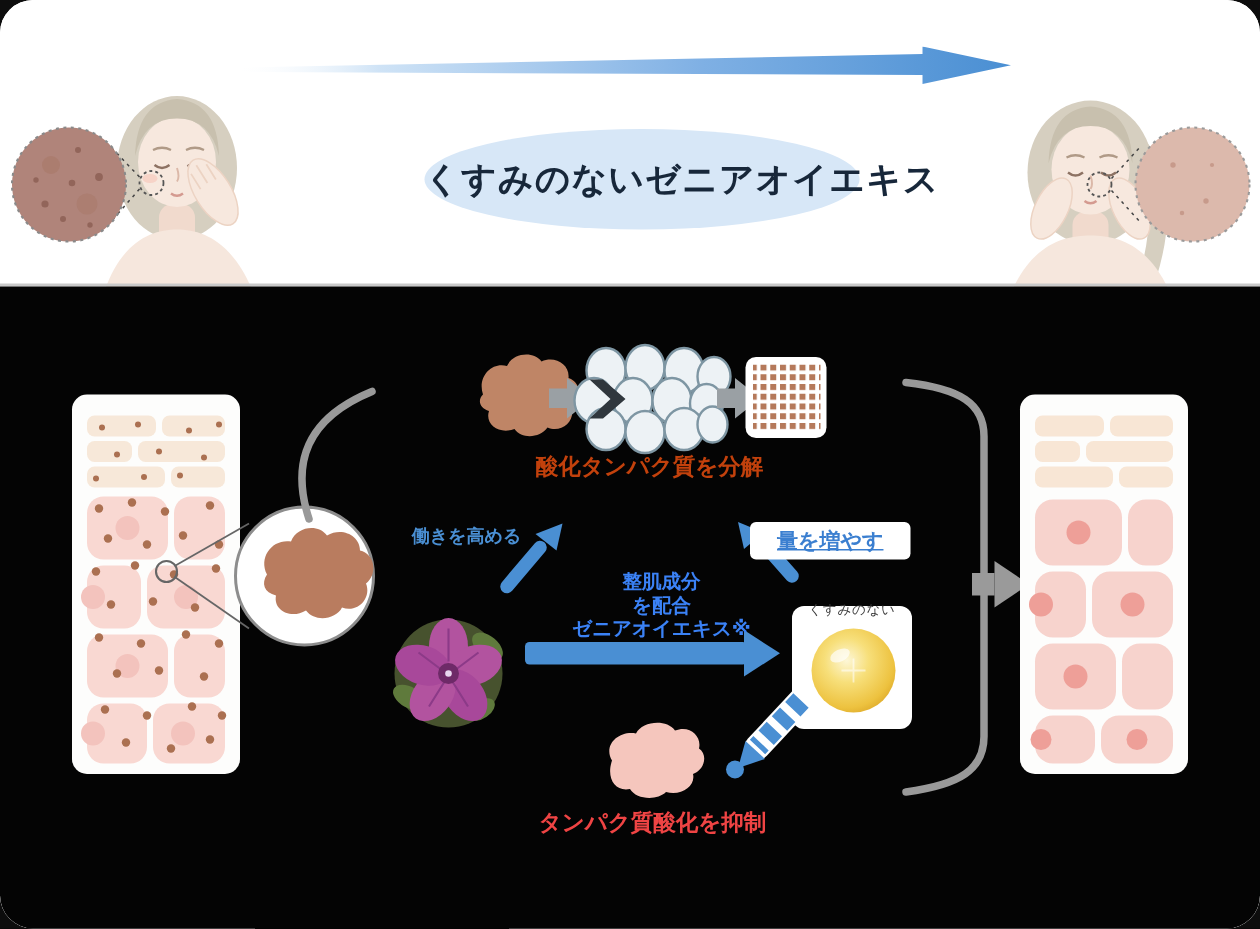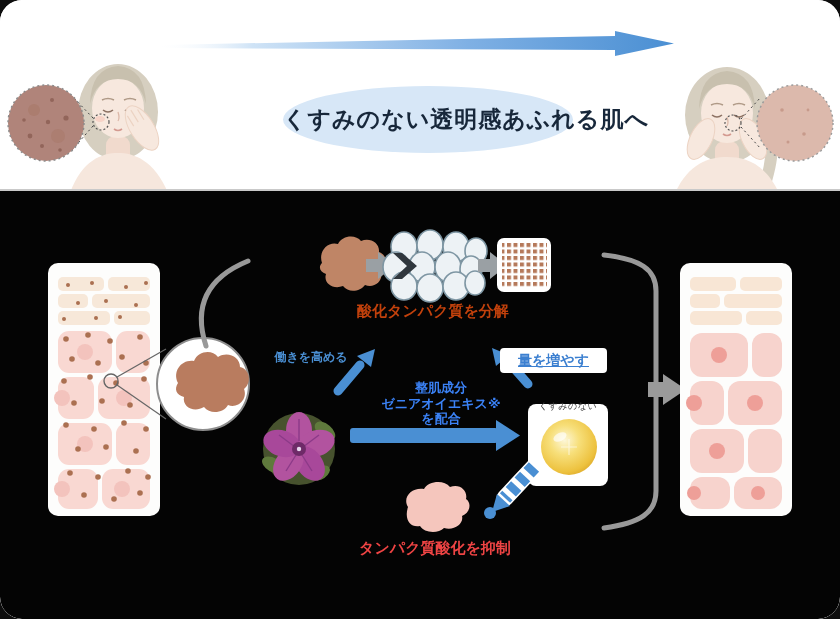--- a/index.html
+++ b/index.html
@@ -76,21 +76,21 @@
         <circle cx="66" cy="70" r="2.6" fill="#92655a"></circle>
         <circle cx="42" cy="98" r="2" fill="#92655a"></circle>
         <circle cx="24" cy="72" r="1.8" fill="#92655a"></circle>
         <circle cx="48" cy="74" r="2.2" fill="#92655a"></circle>
         <circle cx="60" cy="102" r="1.8" fill="#92655a"></circle>
       </g>
     </svg>
 
     <div id="headline-bubble">
       <div>くすみのない</div>
-      <div>透明感あふれる肌へ</div>
+      <div>ゼニアオイエキス</div>
     </div>
 
     <svg class="abs" style="left:630px;top:48px;" width="210" height="145" viewBox="0 0 210 145">
       <g transform="translate(41,11)">
         <ellipse cx="56" cy="56" rx="42" ry="48" fill="#d6cfc0"></ellipse>
         <path d="M92,34 C112,56 110,94 100,126 L88,126 C98,94 98,60 82,38 Z" fill="#d6cfc0"></path>
         <rect x="44" y="82" width="24" height="28" rx="9" fill="#f1dacd"></rect>
         <path d="M4,134 C18,104 38,98 56,98 C74,98 94,104 108,134 Z" fill="#f6e7dd"></path>
         <ellipse cx="56" cy="54" rx="26" ry="30" fill="#f7e8de"></ellipse>
         <path d="M28,50 Q29,14 56,12 Q83,14 84,50 Q78,25 56,25 Q34,25 28,50 Z" fill="#c8c0ae"></path>
@@ -335,20 +335,20 @@
             <circle cx="78" cy="230" r="7"></circle>
         </g>
       </g>
     </svg>
 
     <div id="lbl-decompose" class="lbl">酸化タンパク質を分解</div>
     <div id="lbl-enhance" class="lbl">働きを高める</div>
     <div id="lbl-increase" class="lbl">量を増やす</div>
     <div id="lbl-ingredient" class="lbl">
       <div>整肌成分</div>
+      <div>を配合</div>
       <div>ゼニアオイエキス※</div>
-      <div>を配合</div>
     </div>
     <div id="lbl-ball" class="lbl">くすみのない</div>
     <div id="lbl-suppress" class="lbl">タンパク質酸化を抑制</div>
   </div>
 
 </div>
 
 </body></html>

